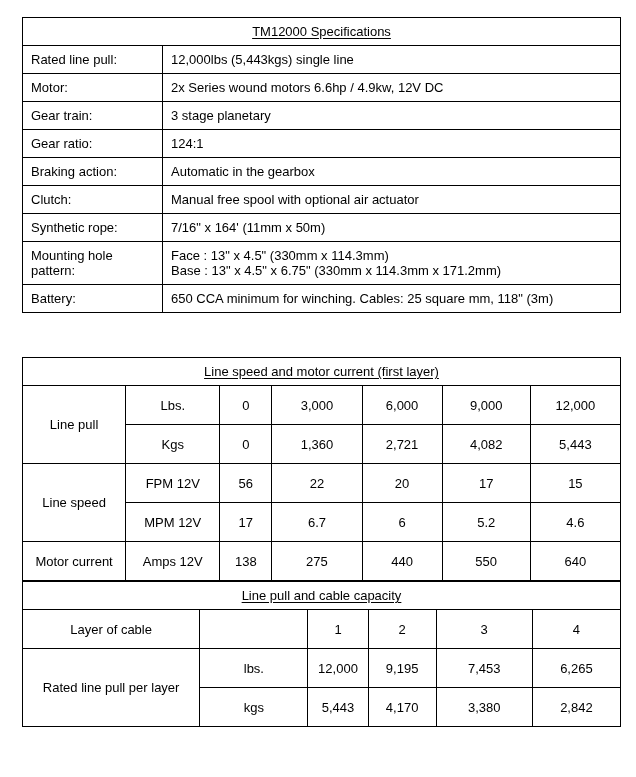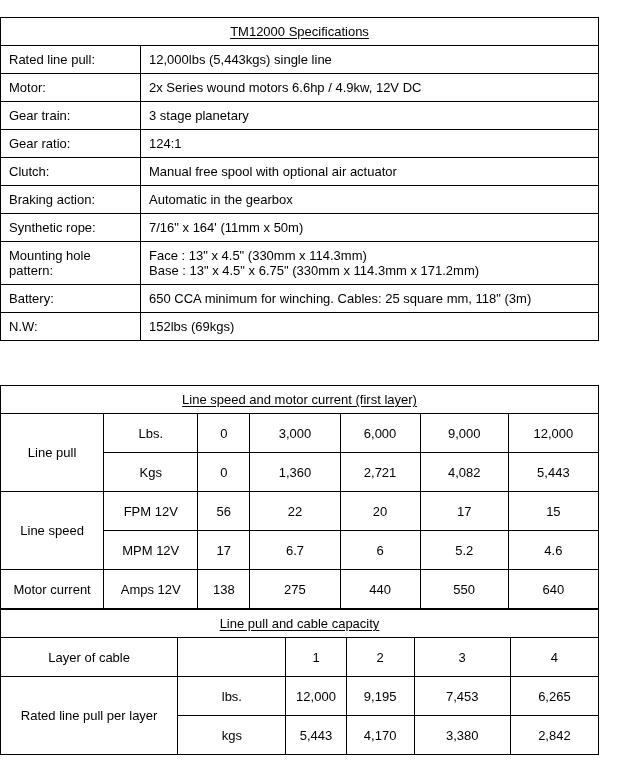--- a/index.html
+++ b/index.html
@@ -12,21 +12,21 @@
     height: 777px;
     font-family: "Liberation Sans", sans-serif;
     color: #000000;
     overflow: hidden;
   }
   .sheet {
     position: relative;
     width: 636px;
     height: 777px;
     box-sizing: border-box;
-    padding: 17px 22px 0 0;
+    padding: 17px 22px 0 22px;
   }
   table.spec {
     border-collapse: collapse;
     table-layout: fixed;
     width: 599px;
     border: 1px solid #000000;
   }
   table.spec td {
     border: 1px solid #000000;
     font-size: 13px;
@@ -103,50 +103,46 @@
       </tr>
       <tr>
         <td>Gear train:</td>
         <td>3 stage planetary</td>
       </tr>
       <tr>
         <td>Gear ratio:</td>
         <td>124:1</td>
       </tr>
       <tr>
+        <td>Braking action:</td>
+        <td>Automatic in the gearbox</td>
+      </tr>
+      <tr>
         <td>Clutch:</td>
         <td>Manual free spool with optional air actuator</td>
-      </tr>
-      <tr>
-        <td>Braking action:</td>
-        <td>Automatic in the gearbox</td>
       </tr>
       <tr>
         <td>Synthetic rope:</td>
         <td>7/16" x 164' (11mm x 50m)</td>
       </tr>
 
       <tr>
         <td class="two-line">
           <span class="ln">Mounting hole</span>
           <span class="ln">pattern:</span>
         </td>
         <td class="two-line">
           <span class="ln">Face : 13" x 4.5" (330mm x 114.3mm)</span>
           <span class="ln">Base : 13" x 4.5" x 6.75" (330mm x 114.3mm x 171.2mm)</span>
         </td>
       </tr>
 
       <tr>
         <td>Battery:</td>
         <td>650 CCA minimum for winching. Cables: 25 square mm, 118" (3m)</td>
-      </tr>
-      <tr>
-        <td>N.W:</td>
-        <td>152lbs (69kgs)</td>
       </tr>
     </tbody>
   </table>
 
   <table class="spec" style="border-top:none;margin-top:44px;">
     <colgroup>
       <col class="ls-c0">
         <col class="ls-c1">
         <col class="ls-c2">
       <col class="ls-c3">

